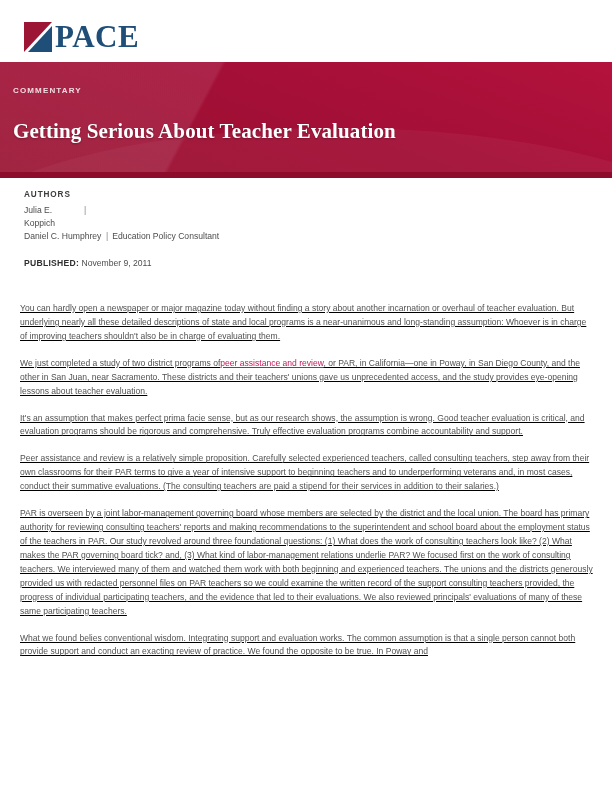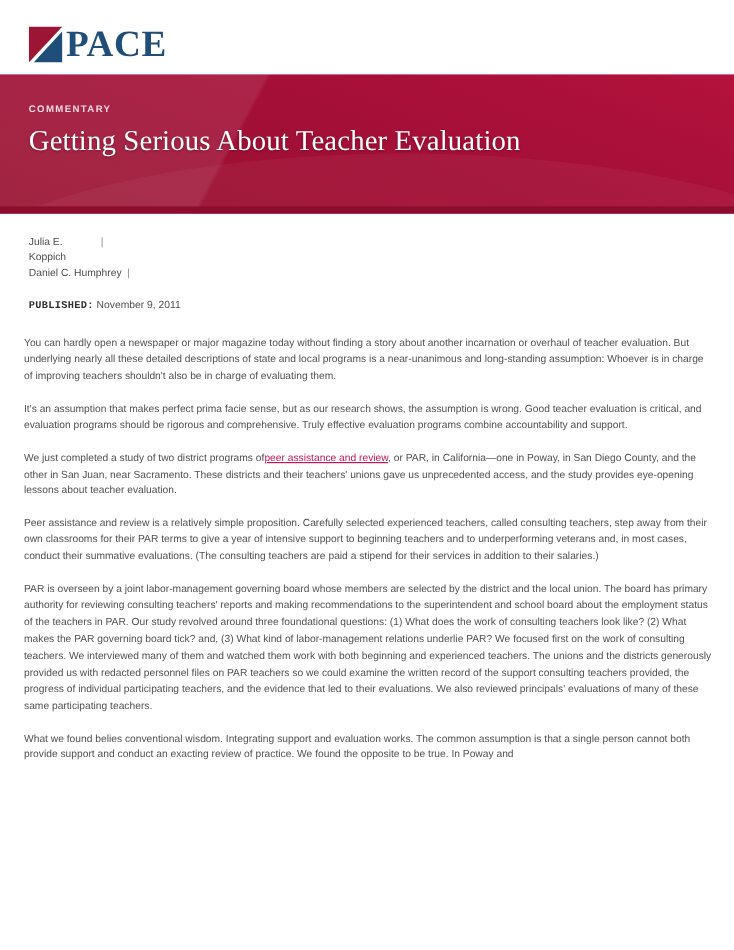--- a/index.html
+++ b/index.html
@@ -89,38 +89,38 @@
   }
   .banner-bottom-edge {
     position: absolute;
     left: 0; top: 172px;
     width: 612px;
     height: 6px;
     background: #8d0c2c;
   }
   .banner-inner {
     position: absolute;
-    left: 24px;
+    left: 13px;
     top: 0;
     right: 24px;
     z-index: 2;
   }
   .eyebrow {
     margin-top: 24px;
     font-size: 8px;
     font-weight: bold;
     letter-spacing: 1.15px;
     color: #f3dbe2;
     text-transform: uppercase;
   }
   .banner-title {
-    margin-top: 11px;
+    margin-top: 25px;
     font-family: "Liberation Serif", serif;
-    font-size: 24px;
-    font-weight: normal;
+    font-size: 21px;
+    font-weight: bold;
     color: #ffffff;
     line-height: 1.05;
     text-shadow: 0 1px 2px rgba(0,0,0,0.30);
     letter-spacing: 0.1px;
   }
   .banner-subtitle {
     margin-top: 10px;
     font-size: 14.5px;
     font-weight: normal;
     color: #fdf6f8;
@@ -170,29 +170,29 @@
   .published {
     margin-top: 14px;
     font-size: 8.6px;
     color: #4d4d4d;
     line-height: 1.4;
   }
   .published b {
     font-weight: bold;
     color: #2f2f2f;
     letter-spacing: 0.25px;
-    font-family: Liberation Mono, monospace;
   }
 
   
   .body-copy {
     position: absolute;
     left: 20px;
-    top: 279px;
+    top: 302px;
     width: 574px;
+    text-decoration: underline;
   }
   .body-copy p {
     margin: 0 0 13px 0;
     font-size: 8.55px;
     line-height: 1.63;
     color: #515151;
     text-align: left;
   }
   .body-copy p:last-child { margin-bottom: 0; }
   .inline-link {
@@ -216,38 +216,40 @@
 
 <div class="banner">
   <div class="banner-inner">
     <div class="eyebrow">COMMENTARY</div>
     <div class="banner-title">Getting Serious About Teacher Evaluation</div>
   </div>
 </div>
 <div class="banner-bottom-edge"></div>
 
 <div class="meta">
+  <div class="meta-label">AUTHORS</div>
 
   <div class="authors-list">
     <div class="author-row">
       <span class="author-name author-name--a">Julia E. Koppich</span>
       <span class="author-sep">|</span>
     </div>
     <div class="author-row">
       <span class="author-name author-name--b">Daniel C. Humphrey</span>
       <span class="author-sep">|</span>
+      <span class="author-affil">Education Policy Consultant</span>
     </div>
   </div>
 
   <div class="published">
     <b><span>PUBLISHED</span>:</b>
     <span>November 9, 2011</span>
   </div>
 </div>
 
 <div class="body-copy">
   <p>You can hardly open a newspaper or major magazine today without finding a story about another incarnation or overhaul of teacher evaluation. But underlying nearly all these detailed descriptions of state and local programs is a near-unanimous and long-standing assumption: Whoever is in charge of improving teachers shouldn't also be in charge of evaluating them.</p>
+  <p><span>We just completed a study of two district programs of</span><a class="inline-link" href="#">peer assistance and review</a><span>, or PAR, in California—one in Poway, in San Diego County, and the other in San Juan, near Sacramento. These districts and their teachers' unions gave us unprecedented access, and the study provides eye-opening lessons about teacher evaluation.</span></p>
   <p>It's an assumption that makes perfect prima facie sense, but as our research shows, the assumption is wrong. Good teacher evaluation is critical, and evaluation programs should be rigorous and comprehensive. Truly effective evaluation programs combine accountability and support.</p>
-  <p><span>We just completed a study of two district programs of</span><a class="inline-link" href="#">peer assistance and review</a><span>, or PAR, in California—one in Poway, in San Diego County, and the other in San Juan, near Sacramento. These districts and their teachers' unions gave us unprecedented access, and the study provides eye-opening lessons about teacher evaluation.</span></p>
   <p>Peer assistance and review is a relatively simple proposition. Carefully selected experienced teachers, called consulting teachers, step away from their own classrooms for their PAR terms to give a year of intensive support to beginning teachers and to underperforming veterans and, in most cases, conduct their summative evaluations. (The consulting teachers are paid a stipend for their services in addition to their salaries.)</p>
   <p>PAR is overseen by a joint labor-management governing board whose members are selected by the district and the local union. The board has primary authority for reviewing consulting teachers' reports and making recommendations to the superintendent and school board about the employment status of the teachers in PAR. Our study revolved around three foundational questions: (1) What does the work of consulting teachers look like? (2) What makes the PAR governing board tick? and, (3) What kind of labor-management relations underlie PAR? We focused first on the work of consulting teachers. We interviewed many of them and watched them work with both beginning and experienced teachers. The unions and the districts generously provided us with redacted personnel files on PAR teachers so we could examine the written record of the support consulting teachers provided, the progress of individual participating teachers, and the evidence that led to their evaluations. We also reviewed principals' evaluations of many of these same participating teachers.</p>
   <p>What we found belies conventional wisdom. Integrating support and evaluation works. The common assumption is that a single person cannot both provide support and conduct an exacting review of practice. We found the opposite to be true. In Poway and</p>
 </div>
 
 </body></html>

